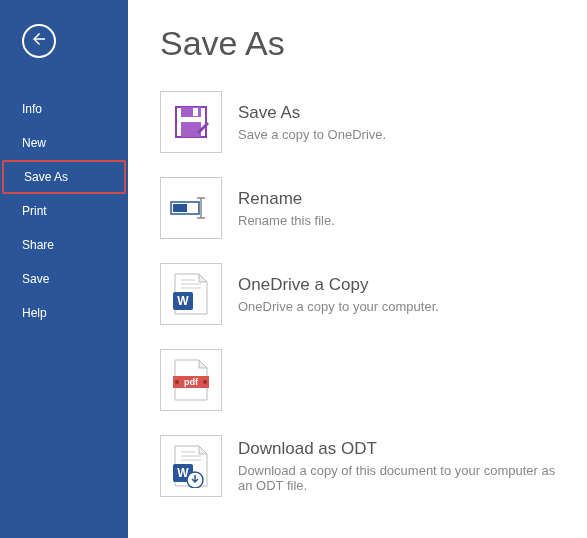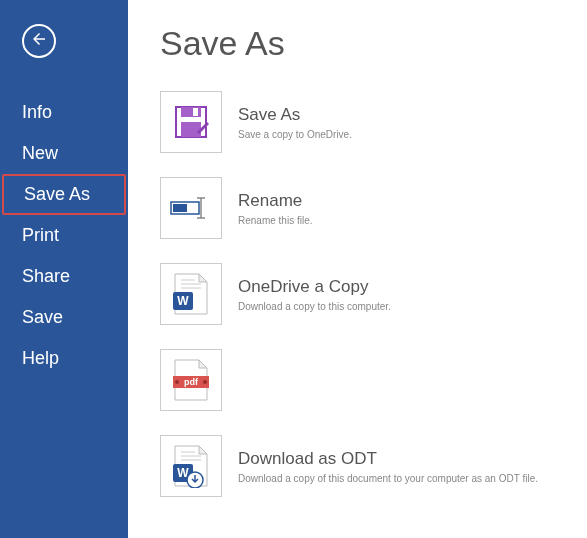--- a/index.html
+++ b/index.html
@@ -28,21 +28,21 @@
       margin-left: 22px;
       margin-bottom: 34px;
       display: flex;
       align-items: center;
       justify-content: center;
       cursor: pointer;
     }
     .back-btn svg { width: 18px; height: 18px; fill: #fff; }
     .nav-item {
       padding: 10px 22px;
-      font-size: 18px;
+      font-size: 12px;
       color: #fff;
       cursor: pointer;
     }
     .nav-item.selected {
       border: 2px solid #d34a4a;
       border-radius: 2px;
       margin: 0 2px;
       padding: 8px 20px;
     }
     .main {
@@ -72,21 +72,21 @@
       background: #fff;
     }
     .option-text { flex: 1; }
     .option-title {
       font-size: 17px;
       color: #555;
       font-weight: 400;
       margin-bottom: 4px;
     }
     .option-desc {
-      font-size: 10px;
+      font-size: 13px;
       color: #888;
     }
   </style>
 </head>
 <body>
 
 <div class="sidebar">
   <div class="back-btn">
     <span>
       <svg viewBox="0 0 24 24">
@@ -144,21 +144,21 @@
         <path d="M26 2 L26 10 L34 10 Z" fill="#eee" stroke="#bbb" stroke-width="1"></path>
         <line x1="8" y1="8" x2="22" y2="8" stroke="#ccc"></line>
         <line x1="8" y1="12" x2="28" y2="12" stroke="#ccc"></line>
         <line x1="8" y1="16" x2="28" y2="16" stroke="#ccc"></line>
         <rect x="0" y="20" width="20" height="18" rx="2" fill="#2a5699"></rect>
         <text x="10" y="33" font-size="12" font-weight="bold" fill="#fff" text-anchor="middle" font-family="Arial">W</text>
       </svg>
     </div>
     <div class="option-text">
       <div class="option-title">OneDrive a Copy</div>
-      <div class="option-desc">Download a copy to this computer.</div>
+      <div class="option-desc">OneDrive a copy to your computer.</div>
     </div>
   </div>
 
   <div class="option">
     <div class="option-icon">
       <svg width="36" height="44" viewBox="0 0 36 44">
         <path d="M2 2 L26 2 L34 10 L34 42 L2 42 Z" fill="#fff" stroke="#bbb" stroke-width="1"></path>
         <path d="M26 2 L26 10 L34 10 Z" fill="#eee" stroke="#bbb" stroke-width="1"></path>
         <rect x="0" y="18" width="36" height="12" fill="#d9534f"></rect>
         <text x="18" y="27" font-size="9" font-weight="bold" fill="#fff" text-anchor="middle" font-family="Arial">pdf</text>

